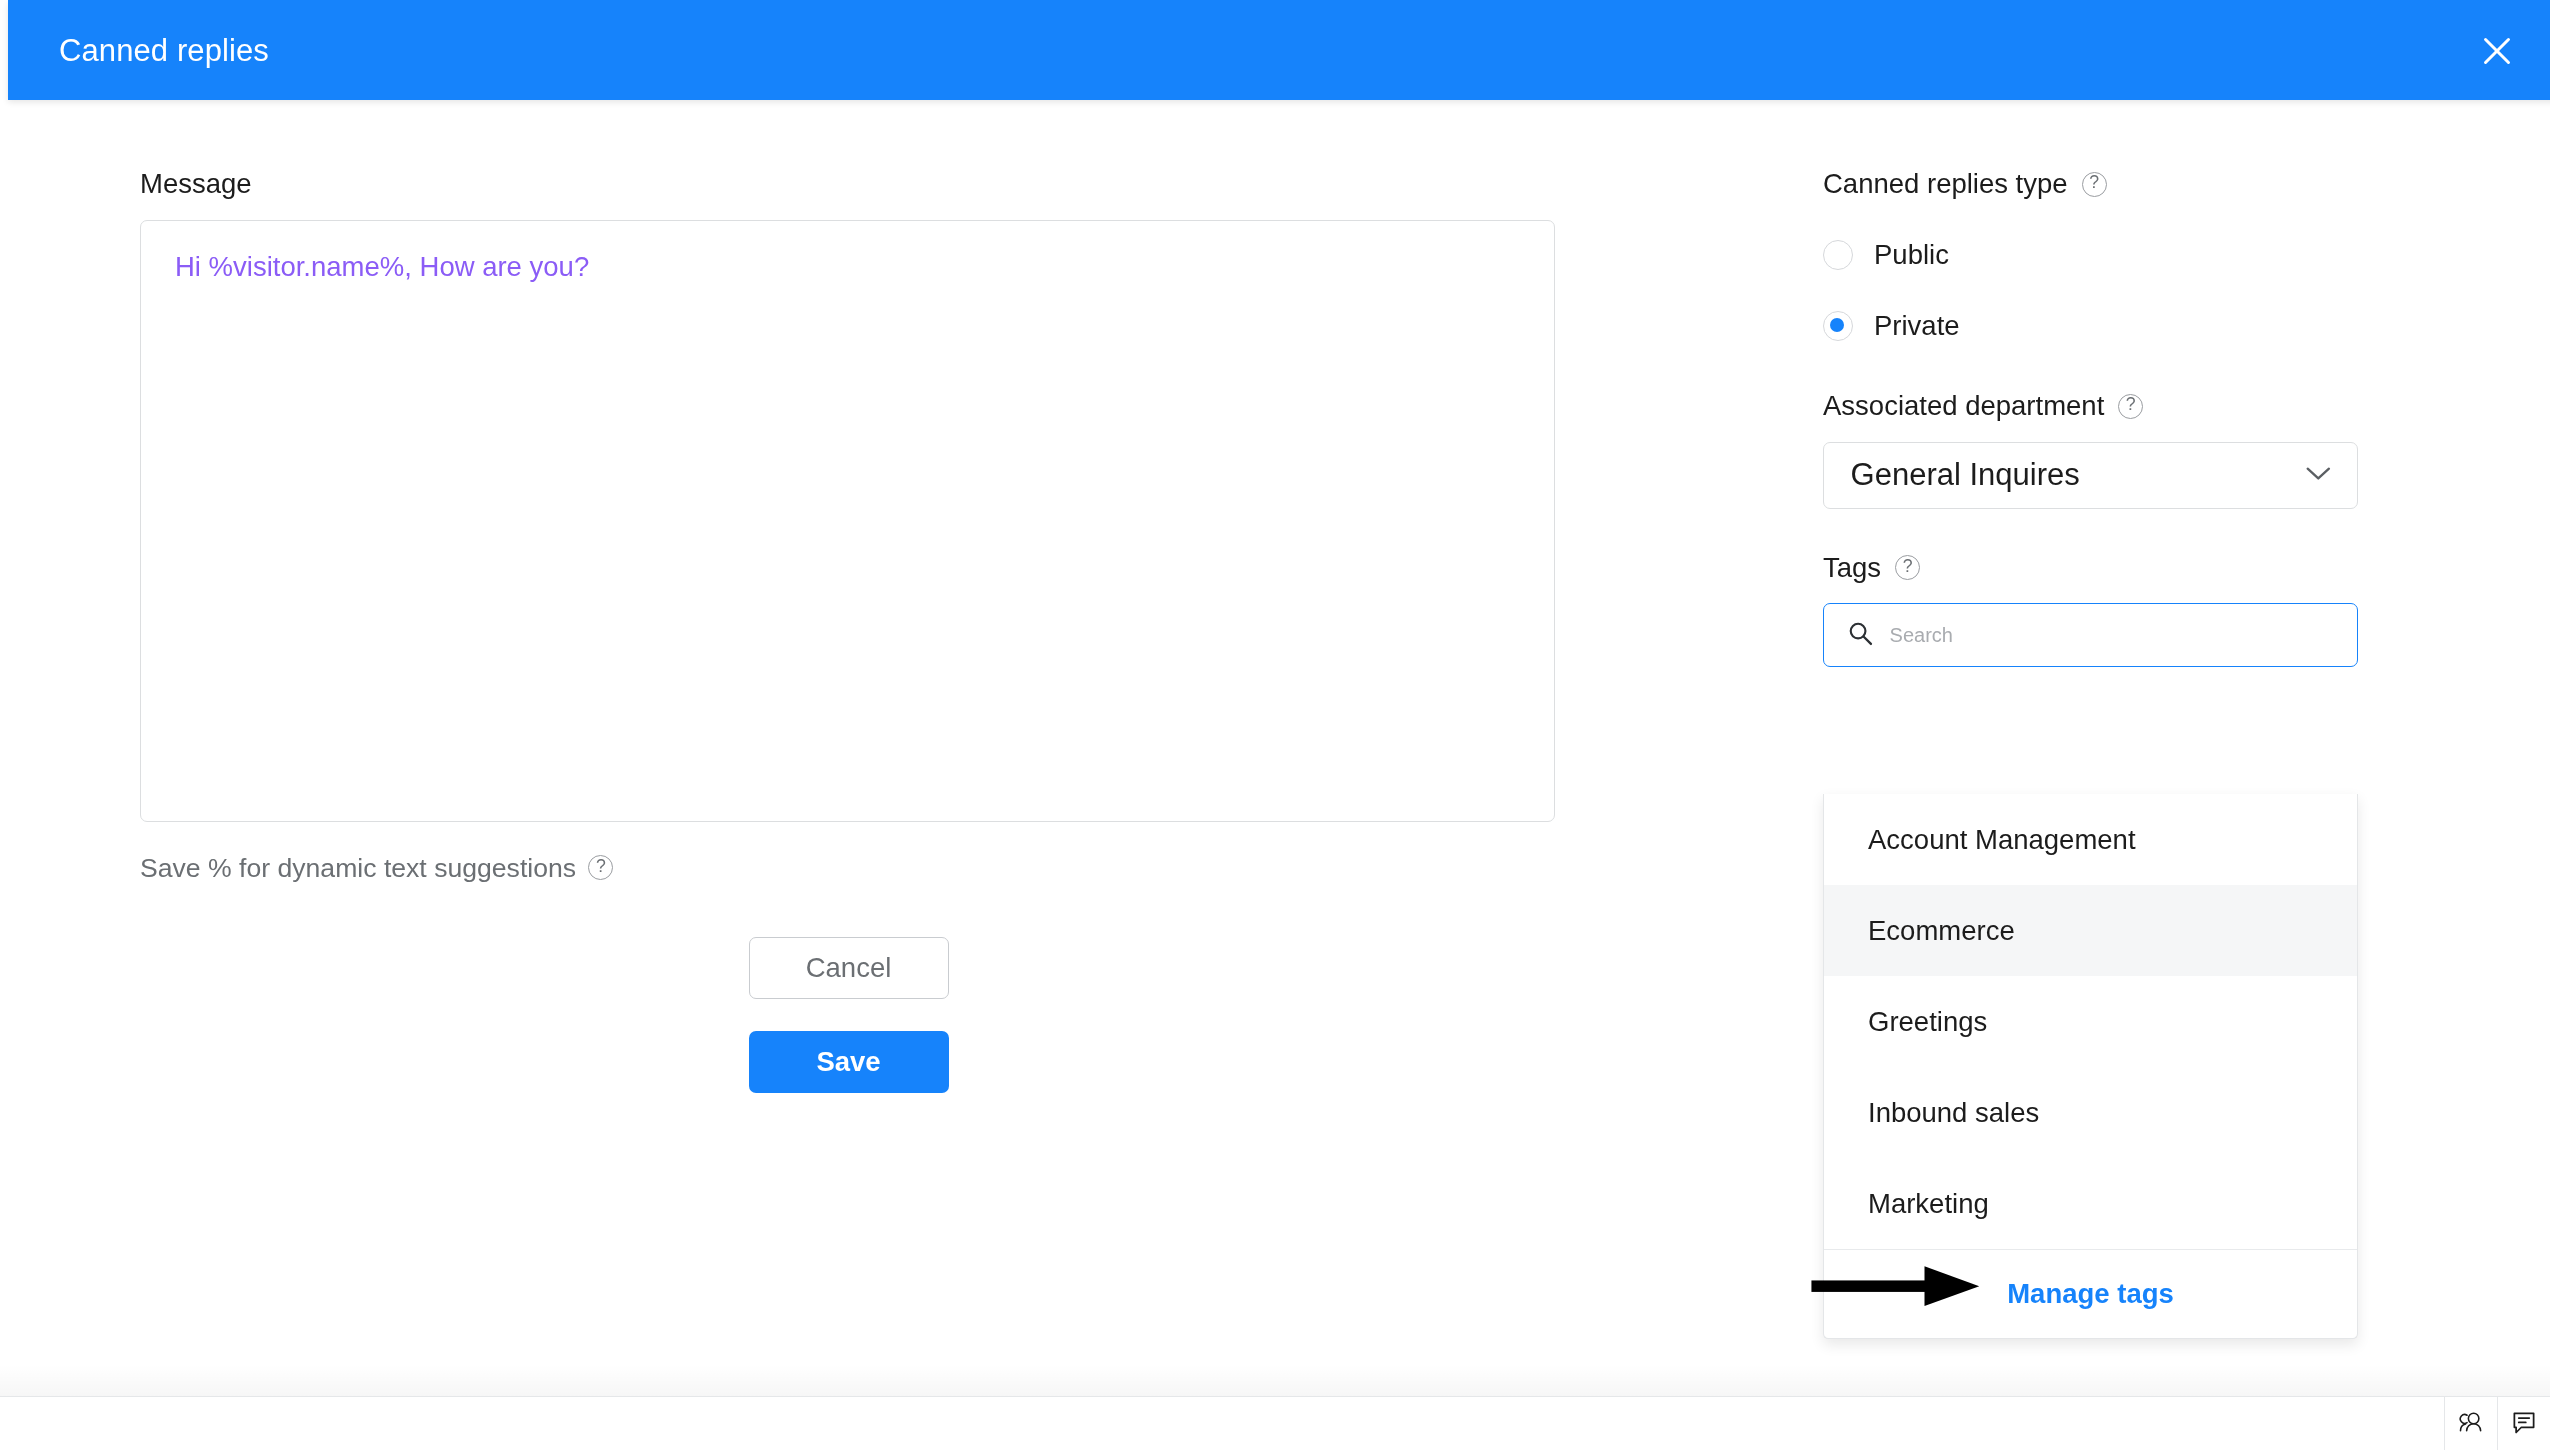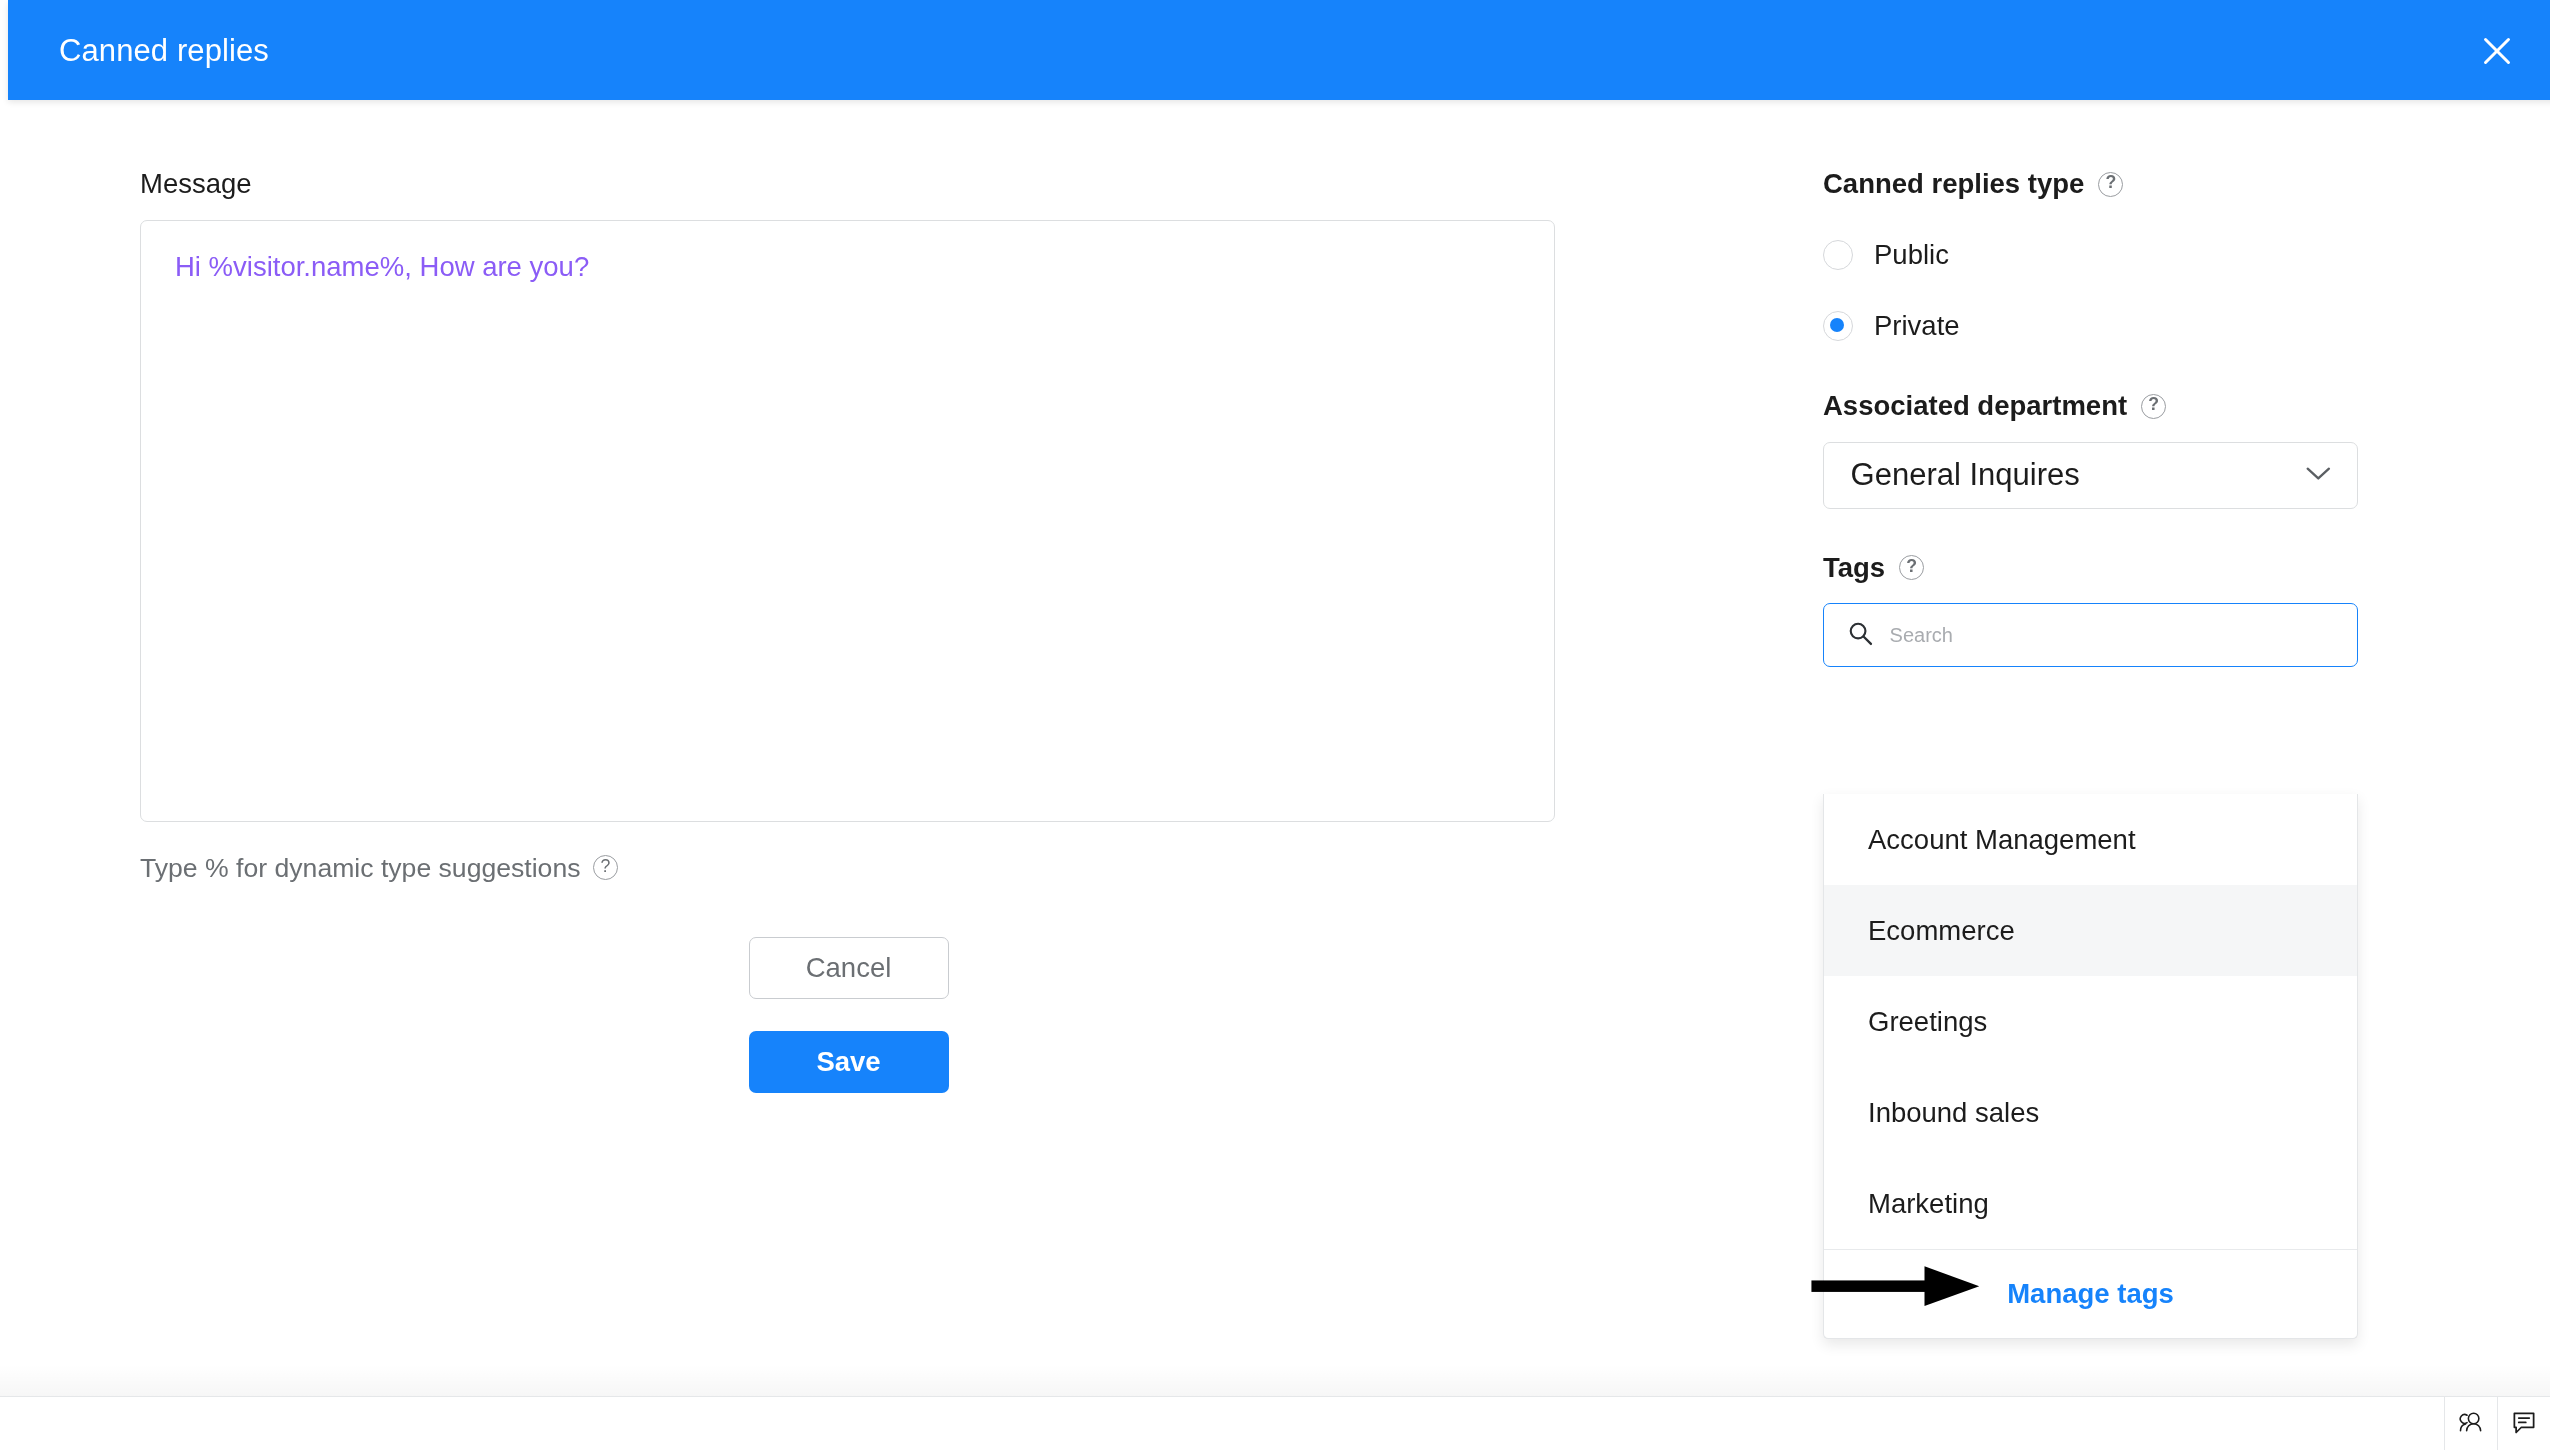--- a/index.html
+++ b/index.html
@@ -145,21 +145,20 @@
   #right-col {
     position: absolute;
     left: 1823px;
     top: 168px;
     width: 535px;
   }
   .label-row {
     display: flex;
     align-items: center;
     gap: 14px;
-    font-weight: bold;
   }
   .label-row .lbl {
     font-size: 27.5px;
     color: #1c1c1c;
     line-height: 32px;
   }
 
   
   #radio-group { margin-top: 30px; }
   .radio-row {
@@ -342,21 +341,21 @@
 
   <div id="left-col">
 
     <div id="message-label" class="field-label">Message</div>
 
     <div id="message-box">
       <div id="message-value">Hi %visitor.name%, How are you?</div>
     </div>
 
     <div id="hint-row">
-      <span id="hint-text">Type % for dynamic type suggestions</span>
+      <span id="hint-text">Save % for dynamic text suggestions</span>
       <span class="help-icon">
           <span>?</span>
         </span>
     </div>
 
     <div id="button-row">
       <button id="cancel-button">Cancel</button>
       <button id="save-button">Save</button>
     </div>
   </div>

